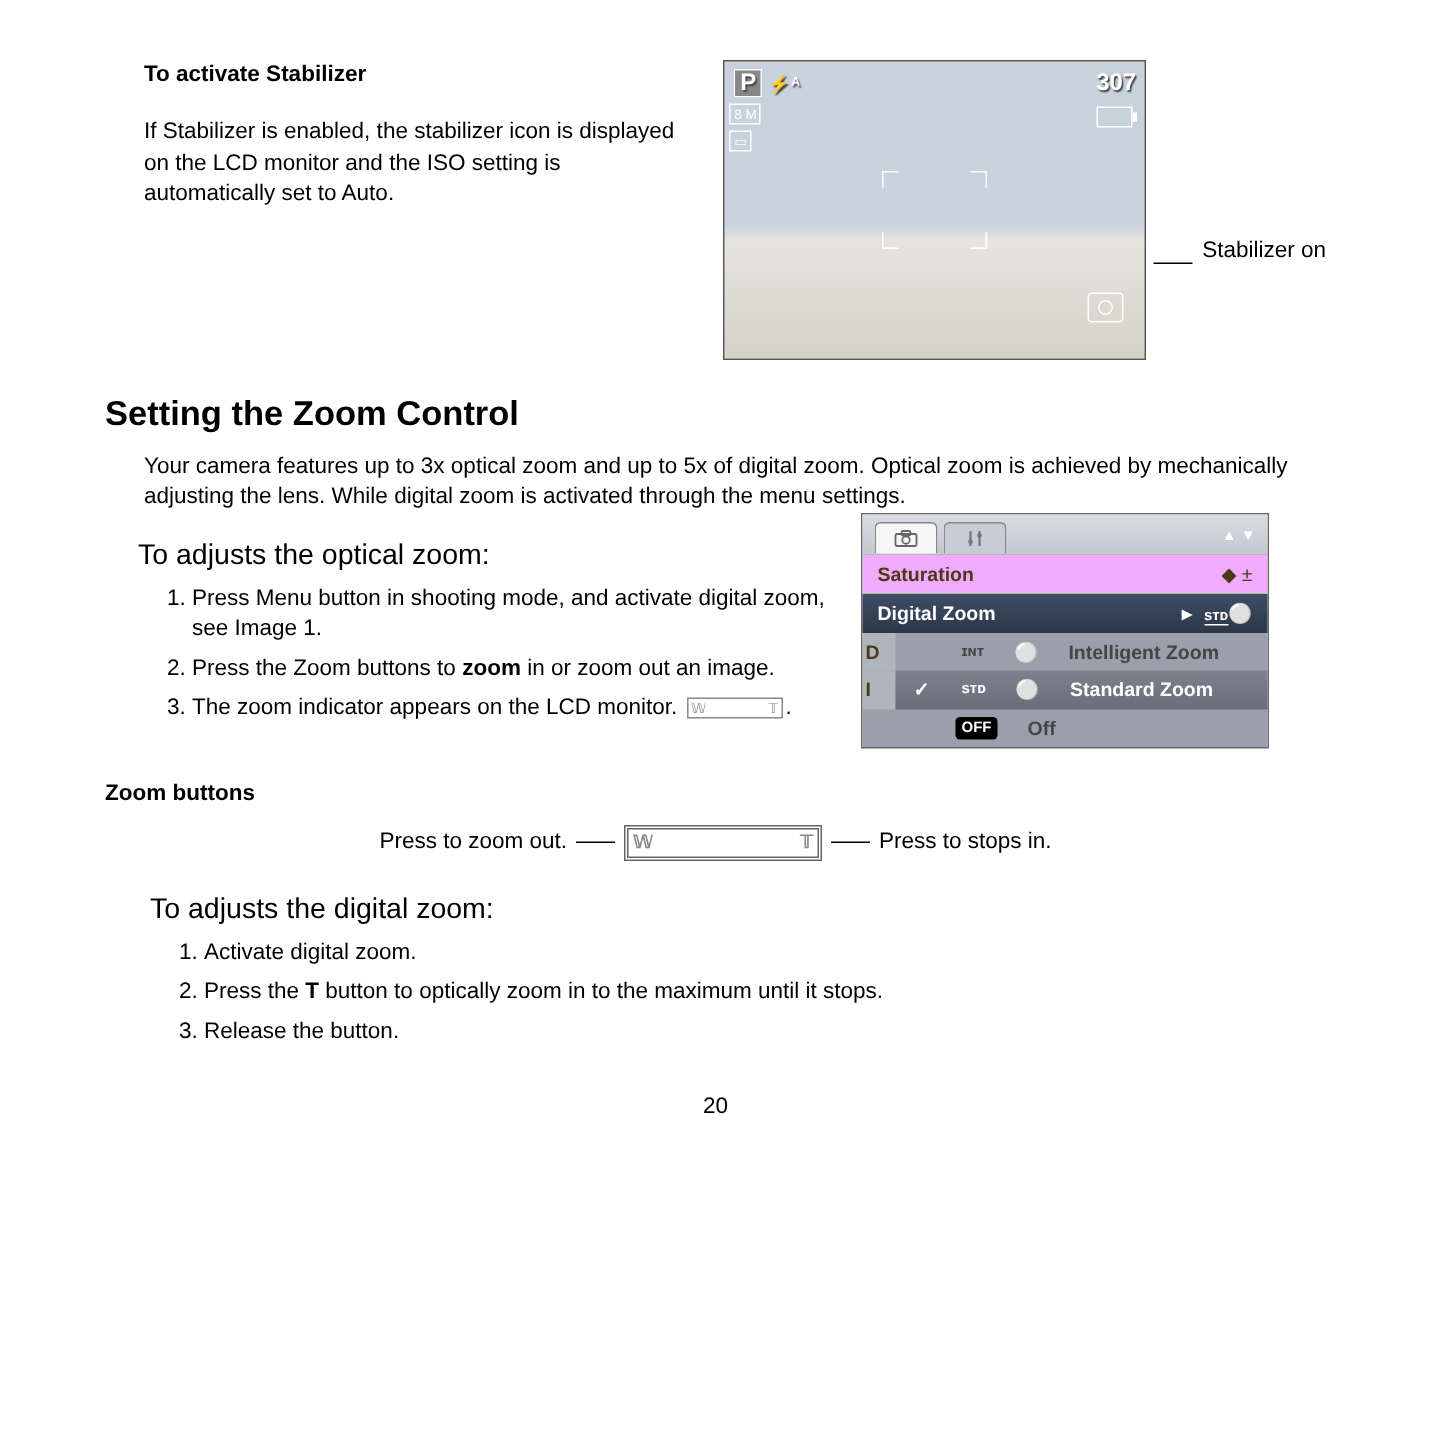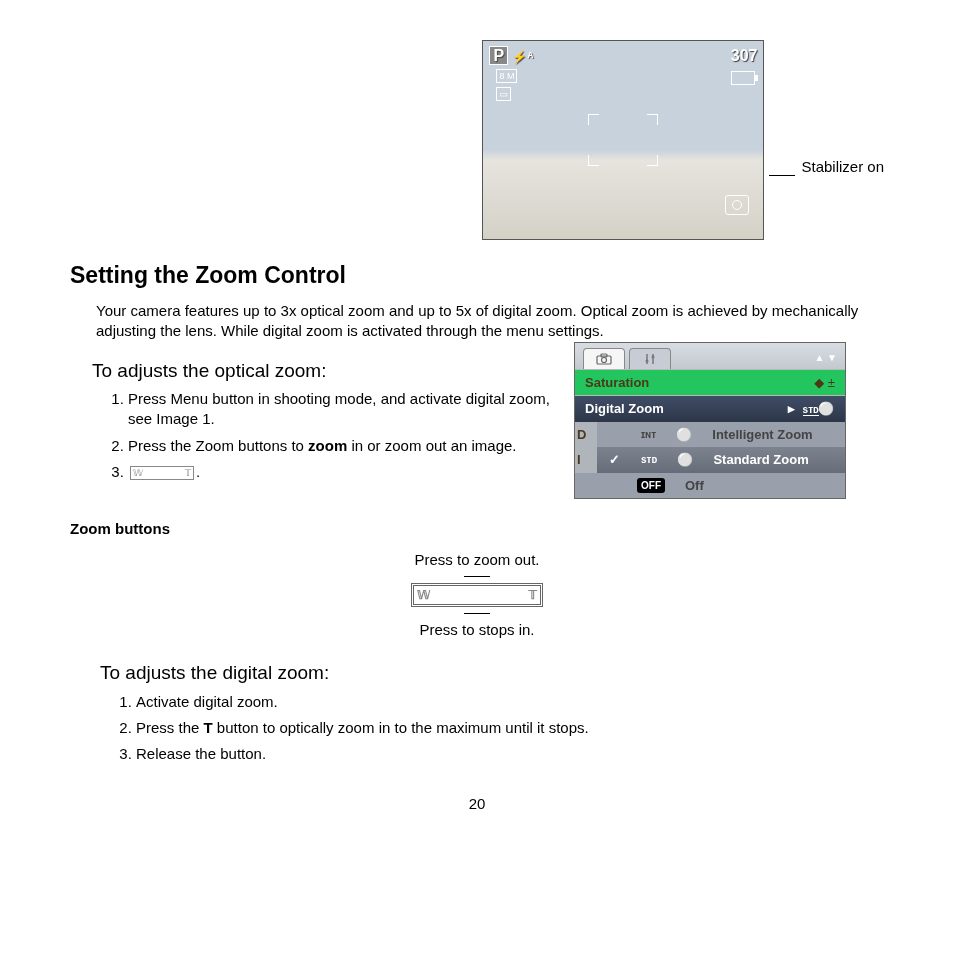--- a/index.html
+++ b/index.html
@@ -43,21 +43,21 @@
     width: 280px; height: 198px;
     border: 1px solid #555;
     background: linear-gradient(to bottom, #c8d2dd 0%, #c8d2dd 55%, #e6e4de 60%, #d4d1c7 100%);
     position: relative;
   }
   .lcd-top {
     position:absolute; top:4px; left:6px; right:6px;
     display:flex; justify-content:space-between; color:#fff;
     font-weight:bold; text-shadow:1px 1px 1px #444; font-size:16px;
   }
-  .lcd-left-icons { position:absolute; top:28px; left:13px; color:#fff; font-size:10px; }
+  .lcd-left-icons { position:absolute; top:28px; left:3px; color:#fff; font-size:10px; }
   .lcd-left-icons div { border:1px solid #fff; padding:0 2px; margin-bottom:4px; display:inline-block; font-size:9px; }
   .stab-icon {
     position:absolute; bottom:24px; right:14px;
     width:22px; height:18px; border:1.5px solid #fff; border-radius:3px;
     display:flex; align-items:center; justify-content:center;
     color:#fff; font-size:10px;
   }
   .stab-icon::after {
     content:""; width:8px; height:8px; border:1.5px solid #fff; border-radius:50%;
   }
@@ -91,41 +91,41 @@
   .tab {
     width:40px; height:20px; background:#f6f6f6; border:1px solid #888;
     border-bottom:none; border-radius:4px 4px 0 0; margin-right:4px;
     display:flex; align-items:center; justify-content:center;
     color:#555;
   }
   .menu-tabs .arrows { position:absolute; right:8px; bottom:4px; font-size:10px; color:#fff; }
   .menu-row {
     display:flex; justify-content:space-between;
     padding:4px 10px; color:#4b3a1a; font-weight:bold;
-    background:#22c55e; border-top:1px solid #b8b8b8;
+    background:#f0abfc; border-top:1px solid #b8b8b8;
   }
   .menu-row.sel { background: linear-gradient(#3f4d66,#2c3648); color:#fff; }
   .submenu {
     background:#99a0ab; color:#444; font-weight:bold;
   }
   .submenu .sub-item {
     padding:4px 12px; display:flex; align-items:center; gap:20px;
   }
   .submenu .sub-item.sel { background: linear-gradient(#7c838f,#666d79); color:#fff; }
   .submenu .sub-item .check { width:12px; display:inline-block; }
   .off-badge {
     background:#000; color:#fff; font-size:10px; padding:1px 4px;
     border-radius:3px; font-weight:bold;
   }
 
   .zoom-sub { font-weight:bold; margin: 20px 0 8px 0; }
 
   .zoom-diagram {
     display:flex; align-items:center; justify-content:center; gap:6px;
-    margin: 10px 0 20px 0; font-size:15px;flex-direction:column;
+    margin: 10px 0 20px 0; font-size:15px;
   }
   .zoom-diagram .line { width:26px; border-top:1.5px solid #000; }
   .zoom-bar {
     width:120px; height:18px; border:3px double #666;
     display:flex; justify-content:space-between; align-items:center;
     padding:0 3px; font-size:12px; color:#888; font-weight:bold;
   }
 
   .inline-zoom {
     display:inline-flex; align-items:center; vertical-align:middle;
@@ -133,20 +133,22 @@
     font-size:9px; color:#888; justify-content:space-between; padding:0 2px;
   }
 
   .page-num { text-align:center; margin-top:30px; font-size:15px; }
 </style>
 </head>
 <body>
 
 <div class="top-row">
   <div class="top-left">
+    <div class="bold sub-indent">To activate Stabilizer</div>
+    <div class="sub-indent" style="margin-top:18px;">If Stabilizer is enabled, the stabilizer icon is displayed on the LCD monitor and the ISO setting is automatically set to Auto.</div>
   </div>
   <div class="top-right">
     <div class="lcd">
       <div class="lcd-top">
         <div>
           <span style="background:#888;padding:0 3px;border:1px solid #fff;">P</span>
           <span style="font-size:12px;">⚡ᴬ</span>
         </div>
         <div>307</div>
       </div>
@@ -174,20 +176,21 @@
 
 <div class="two-col">
   <div class="col-left">
     <div class="subhead">To adjusts the optical zoom:</div>
     <ol>
       <li>Press Menu button in shooting mode, and activate digital zoom, see Image 1.</li>
       <li>
         <span>Press the Zoom buttons to </span><span class="bold">zoom</span><span> in or zoom out an image.</span>
       </li>
       <li>
+        <span>The zoom indicator appears on the LCD monitor.</span>
         <span class="inline-zoom">
           <span>𝕎</span>
             <span>𝕋</span>
         </span><span>.</span>
       </li>
     </ol>
   </div>
   <div class="col-right">
     <div class="menu">
       <div class="menu-tabs">

